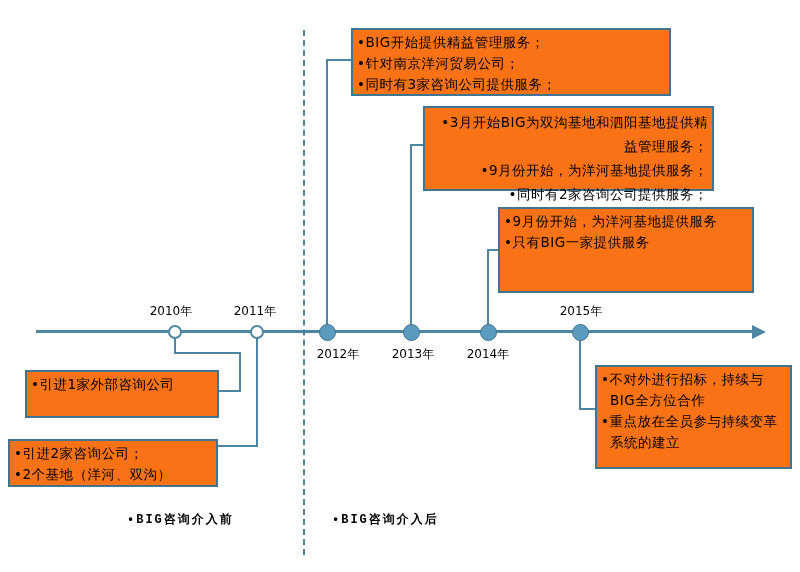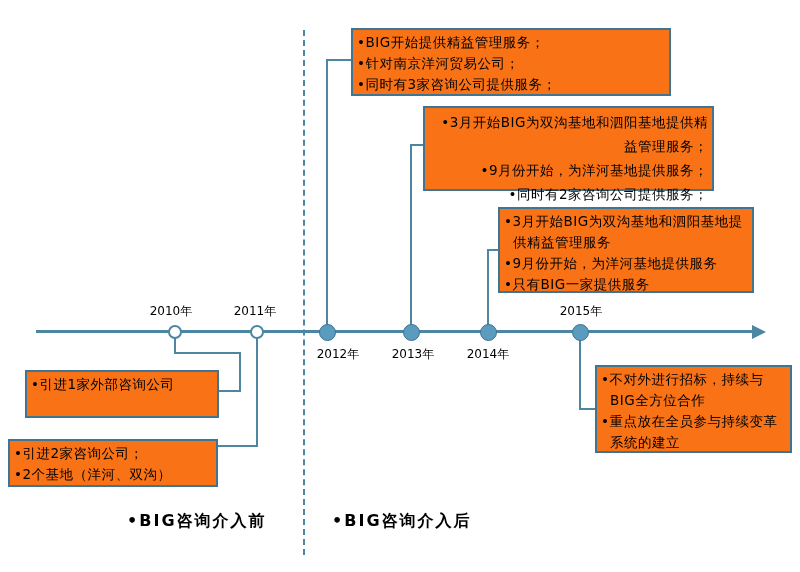--- a/index.html
+++ b/index.html
@@ -26,21 +26,21 @@
   .seg-h{height:2px;}
   
   .callout{
     position:absolute;box-sizing:border-box;background:#f97316;border:2px solid #3f7493;
     padding:2px 4px;font-size:13.5px;letter-spacing:0.5px;
   }
   .callout .line{padding-left:9px;text-indent:-9px;}
   .lh21 .line{line-height:21px;}
   .lh20 .line{line-height:24px;text-align:right;}
   
-  .phase-label{position:absolute;font-size:16px;font-weight:bold;letter-spacing:2px;white-space:nowrap;}
+  .phase-label{position:absolute;font-size:12px;font-weight:bold;letter-spacing:2px;white-space:nowrap;font-family:Liberation Mono, monospace;}
 </style>
 </head>
 <body>
 
 <div class="canvas">
 
   <div class="axis"></div>
   <div class="arrowhead"></div>
   <div class="dashed-divider"></div>
 
@@ -84,26 +84,25 @@
     <div class="line">•同时有3家咨询公司提供服务；</div>
   </div>
 
   <div class="callout lh20" style="left:423px;top:106px;width:291px;height:85px;">
     <div class="line">•3月开始BIG为双沟基地和泗阳基地提供精益管理服务；</div>
     <div class="line">•9月份开始，为洋河基地提供服务；</div>
     <div class="line">•同时有2家咨询公司提供服务；</div>
   </div>
 
   <div class="callout lh21" style="left:498px;top:207px;width:256px;height:86px;">
-    <div class="line">•3月开始BIG为双沟基地和泗阳基地提供精益管理服务</div>
     <div class="line">•9月份开始，为洋河基地提供服务</div>
     <div class="line">•只有BIG一家提供服务</div>
   </div>
 
-  <div class="callout lh21" style="left:595px;top:365px;width:197px;height:88px;">
+  <div class="callout lh21" style="left:595px;top:365px;width:197px;height:104px;">
     <div class="line">•不对外进行招标，持续与BIG全方位合作</div>
     <div class="line">•重点放在全员参与持续变革系统的建立</div>
   </div>
 
   <div class="callout lh21" style="left:25px;top:370px;width:194px;height:48px;">
     <div class="line">•引进1家外部咨询公司</div>
   </div>
 
   <div class="callout lh21" style="left:8px;top:427px;width:210px;height:48px;margin-top:12px;">
     <div class="line">•引进2家咨询公司；</div>

